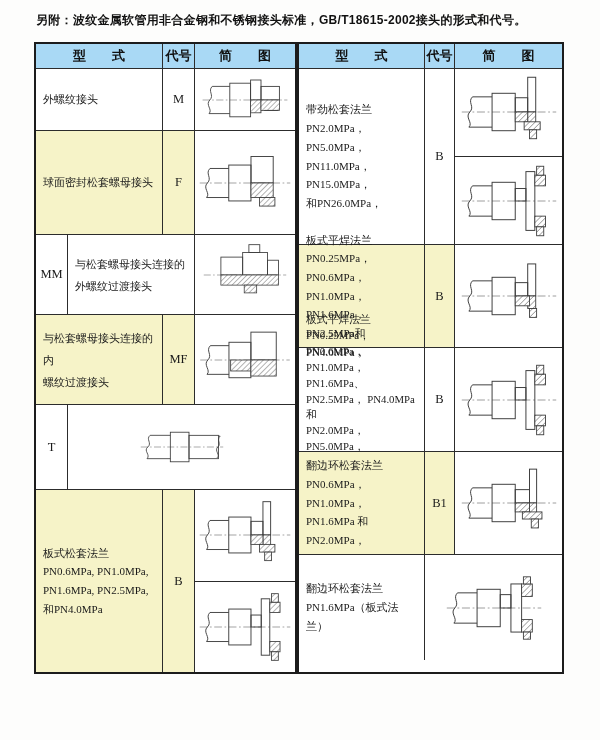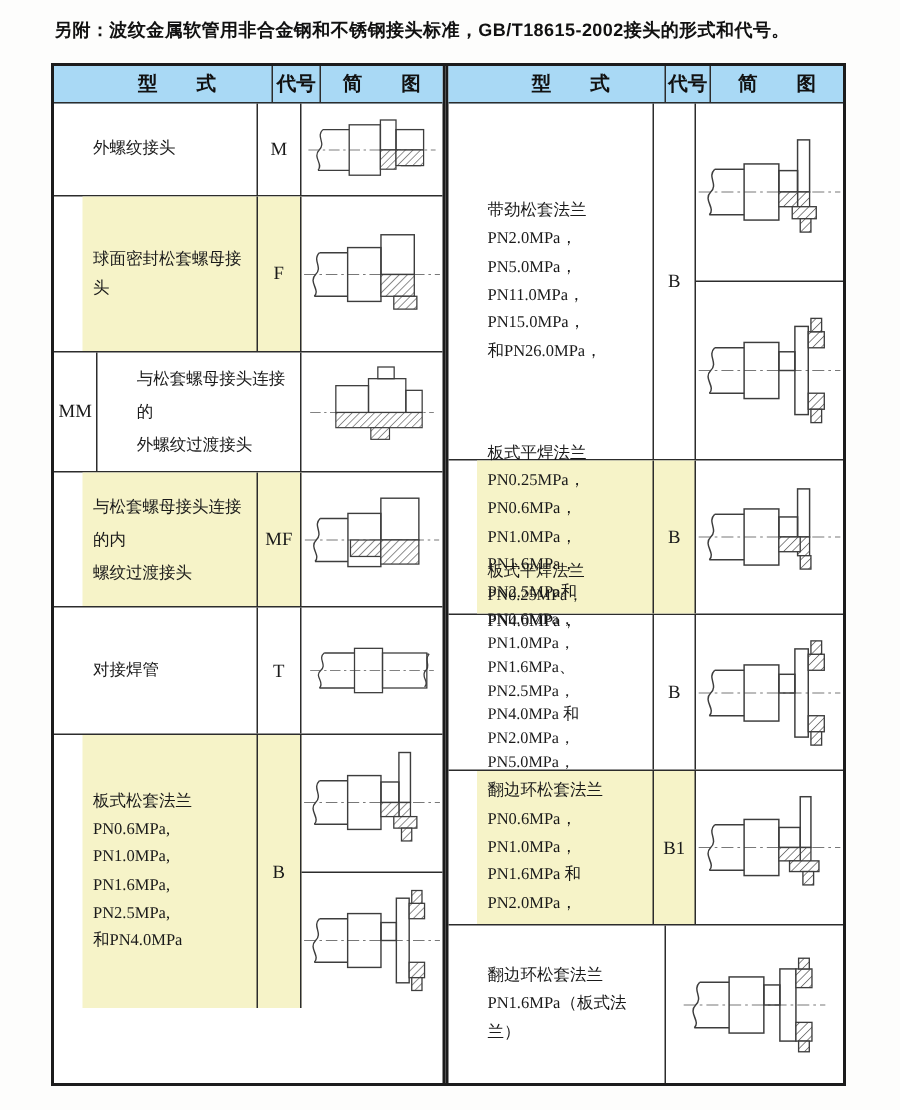--- a/index.html
+++ b/index.html
@@ -20,21 +20,21 @@
   }
   .half{display:flex;flex-direction:column;}
   .half.left{width:259px;border-right:2px solid #1c1c1c;}
   .half.right{width:263px;border-left:2px solid #1c1c1c;}
   .row{display:flex;border-bottom:1px solid #2c2c2c;box-sizing:border-box;}
   .row:last-child{border-bottom:none;}
   .cell{box-sizing:border-box;border-right:1px solid #2c2c2c;display:flex;align-items:center;}
   .cell:last-child{border-right:none;}
   .hdr{background:#a9d9f5;height:25px;}
   .hdr .cell{justify-content:center;font-weight:bold;font-size:13px;color:#111;}
-  .c-type{width:127px;padding:4px 4px 4px 7px;font-size:11px;line-height:1.7;white-space:pre-line;margin-left:19px;}
+  .c-type{width:127px;padding:4px 4px 4px 7px;font-size:11px;line-height:1.7;white-space:pre-line;}
   .c-code{width:32px;justify-content:center;font-size:12.5px;}
   .c-diag{flex:1;justify-content:center;flex-direction:column;align-items:stretch;padding:0;}
   .half.right .c-type{width:126px;}
   .half.right .c-code{width:30px;}
   .hdr .c-type,.hdr .c-code{padding:0;}
   .yellow{background:#f6f3c8;}
   .loose{line-height:2.0;}
   .tight{line-height:1.48;font-size:10.8px;}
   .sub{flex:1;display:flex;align-items:center;justify-content:center;}
   .sub + .sub{border-top:1px solid #2c2c2c;}
@@ -140,21 +140,20 @@
               <rect x="36" y="24" width="26" height="42" class="ln"></rect>
               <rect x="62" y="12" width="30" height="33" class="ln"></rect>
               <rect x="38" y="45" width="24" height="13" class="hx"></rect>
               <rect x="62" y="45" width="30" height="19" class="hx"></rect>
             </svg>
           </div>
         </div>
     </div>
 
     <div class="row" style="height:85px">
-      <div class="cell c-type">对接焊管</div>
       <div class="cell c-code">T</div>
       <div class="cell c-diag">
           <div class="diagwrap">
             <svg class="diag" width="94" height="70" viewBox="0 0 110 90">
               <line x1="2" y1="45" x2="108" y2="45" class="cl"></line>
               <path d="M14,30 C8,35 17,40 11,45 C5,50 15,55 10,60" class="ln"></path>
               <line x1="14" y1="30" x2="40" y2="30" class="ln"></line>
               <line x1="10" y1="60" x2="40" y2="60" class="ln"></line>
               <rect x="40" y="26" width="24" height="38" class="ln"></rect>
               <rect x="64" y="30" width="38" height="30" class="ln"></rect>
@@ -206,21 +205,21 @@
     </div>
   </div>
 
   <div class="half right">
     <div class="row hdr">
       <div class="cell c-type" style="justify-content:center;padding:0;">型　　式</div>
       <div class="cell c-code">代号</div>
       <div class="cell c-diag" style="justify-content:center;align-items:center;flex-direction:row;">简　　图</div>
     </div>
 
-    <div class="row" style="height:238px">
+    <div class="row" style="height:176px">
       <div class="cell c-type">带劲松套法兰
 PN2.0MPa，PN5.0MPa，
 PN11.0MPa， PN15.0MPa，
 和PN26.0MPa，</div>
       <div class="cell c-code">B</div>
       <div class="cell c-diag">
         <div class="sub">
             <svg class="diag" width="98" height="88" viewBox="0 0 110 90">
               <line x1="2" y1="45" x2="108" y2="45" class="cl"></line>
               <path d="M14,28 C8,34 17,39 11,45 C5,51 15,57 10,62" class="ln"></path>

